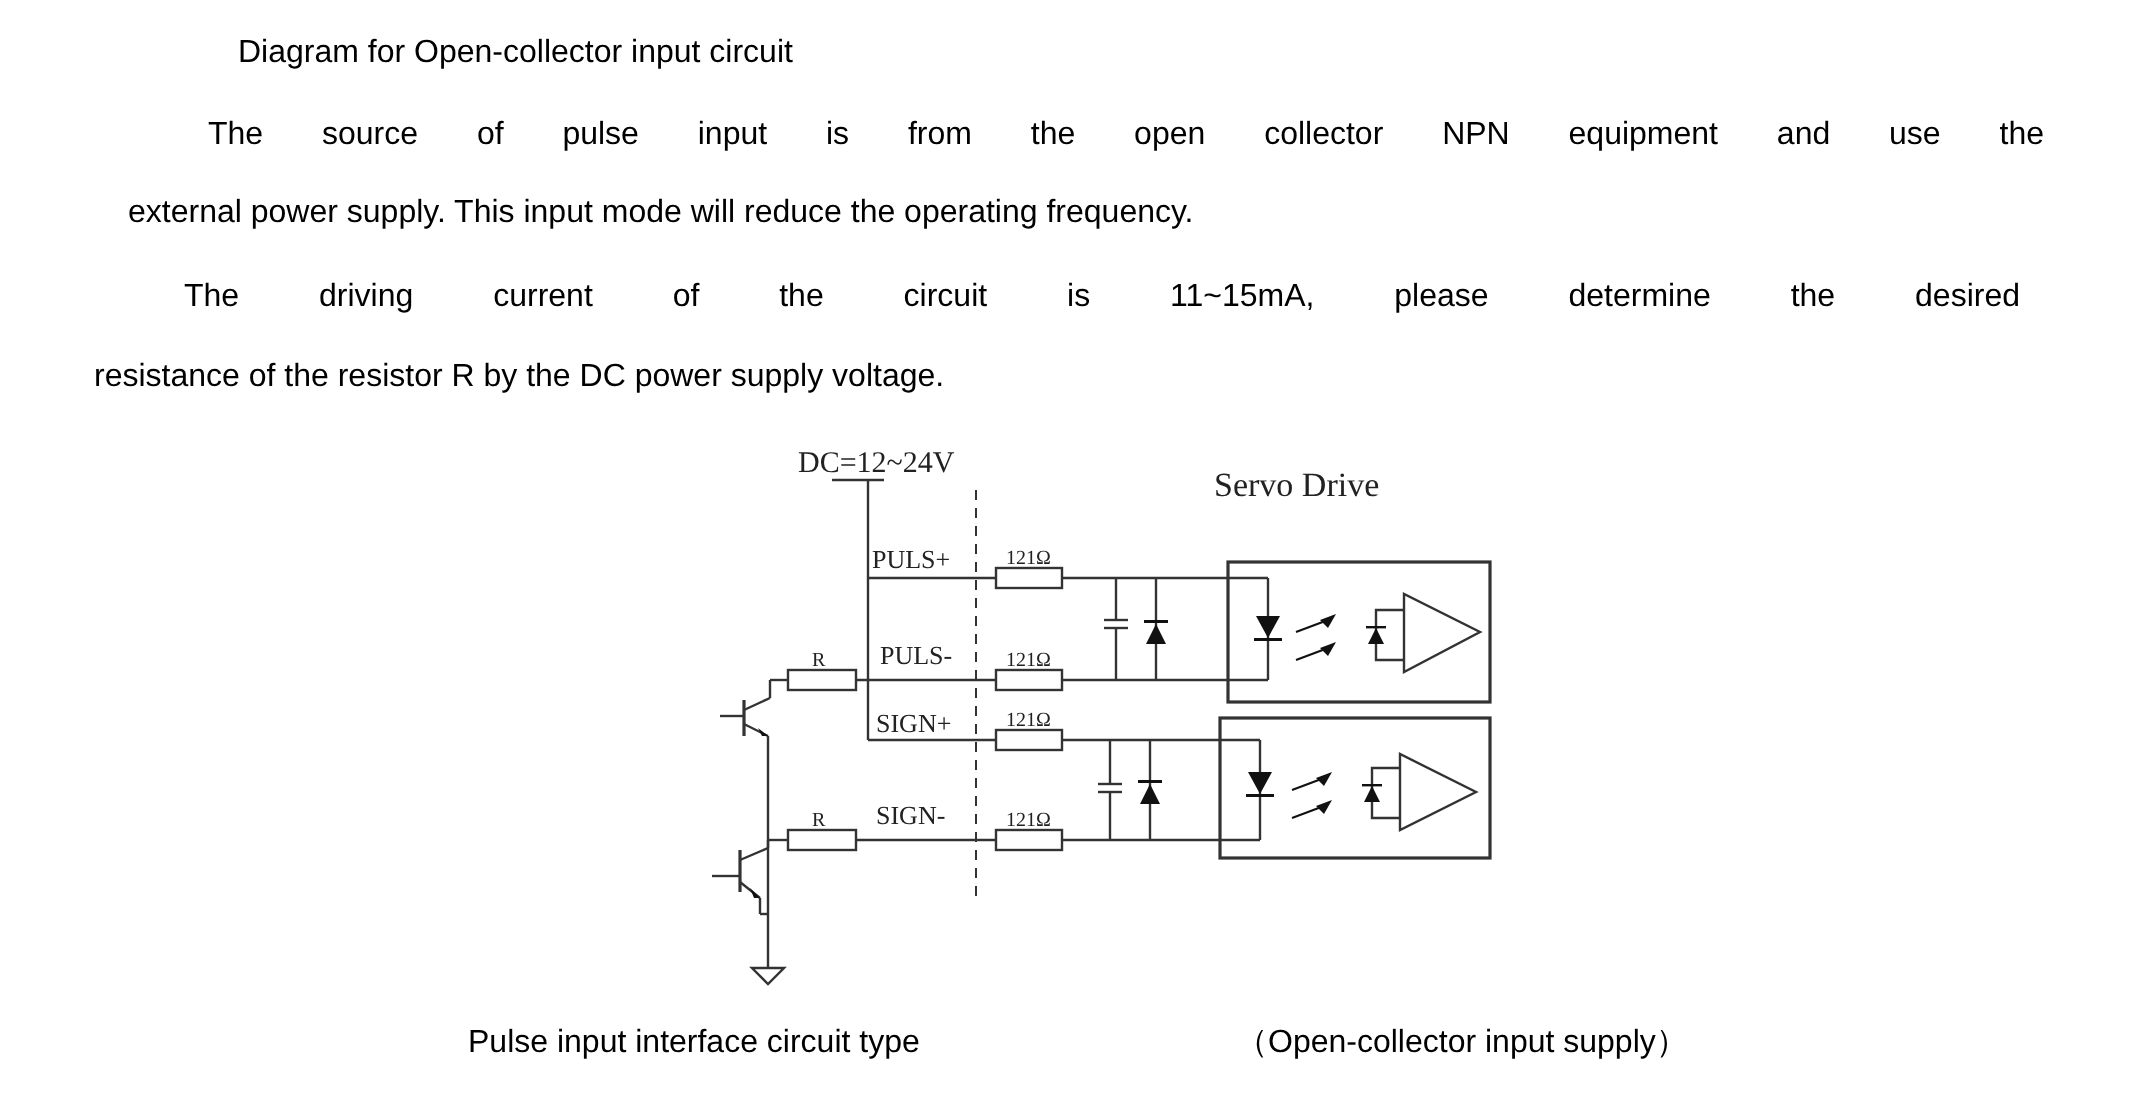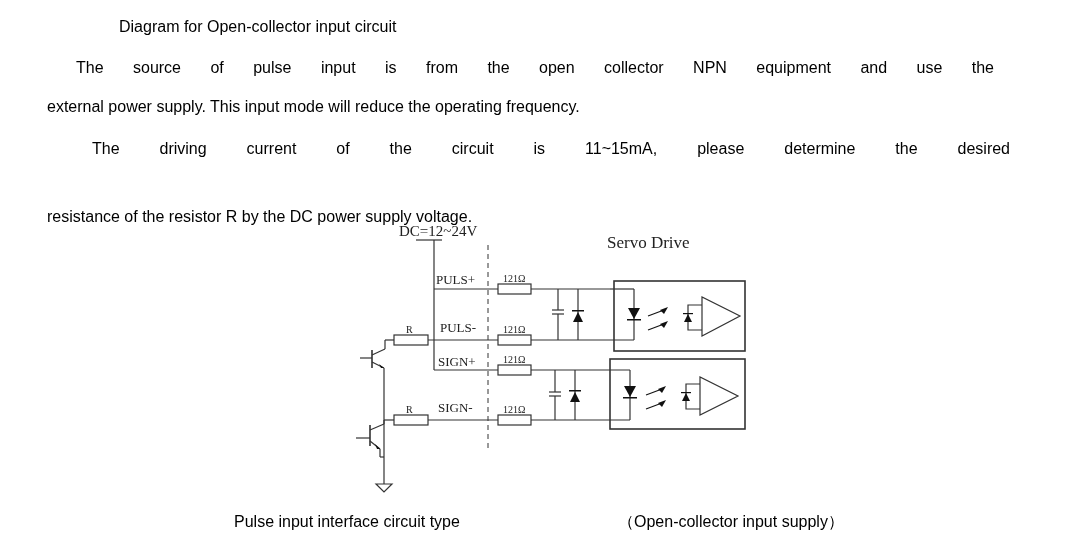--- a/index.html
+++ b/index.html
@@ -1,22 +1,22 @@
 <!DOCTYPE html>
 <html><head>
   <meta charset="utf-8">
   <style>
     html, body { margin: 0; padding: 0; background: #ffffff; }
     body { width: 1075px; height: 557px; position: relative; overflow: hidden; font-family: "Liberation Sans", sans-serif; color: #000; }
     .txt { position: absolute; white-space: nowrap; font-size: 16px; line-height: 26px; }
     #heading { left: 119px; top: 14px; }
-    #p1l1 { left: 76px; top: 55px; width: 918px; text-align: justify; text-align-last: justify; }
-    #p1l2 { left: 47px; top: 94px; }
+    #p1l1 { left: 104px; top: 55px; width: 918px; text-align: justify; text-align-last: justify; }
+    #p1l2 { left: 64px; top: 94px; }
     #p2l1 { left: 92px; top: 136px; width: 918px; text-align: justify; text-align-last: justify; }
-    #p2l2 { left: 47px; top: 176px; margin-top: 28px; }
+    #p2l2 { left: 47px; top: 176px; }
     #caption { left: 234px; top: 509px; }
     #caption2 { left: 618px; top: 509px; }
     svg#circuit { position: absolute; left: 0; top: 0; }
     .serif { font-family: "Liberation Serif", serif; fill: #222; }
   </style>
 </head>
 <body>
 
 <div class="txt" id="heading">Diagram for Open-collector input circuit</div>
 <div class="txt" id="p1l1">The source of pulse input is from the open collector NPN equipment and use the</div>

